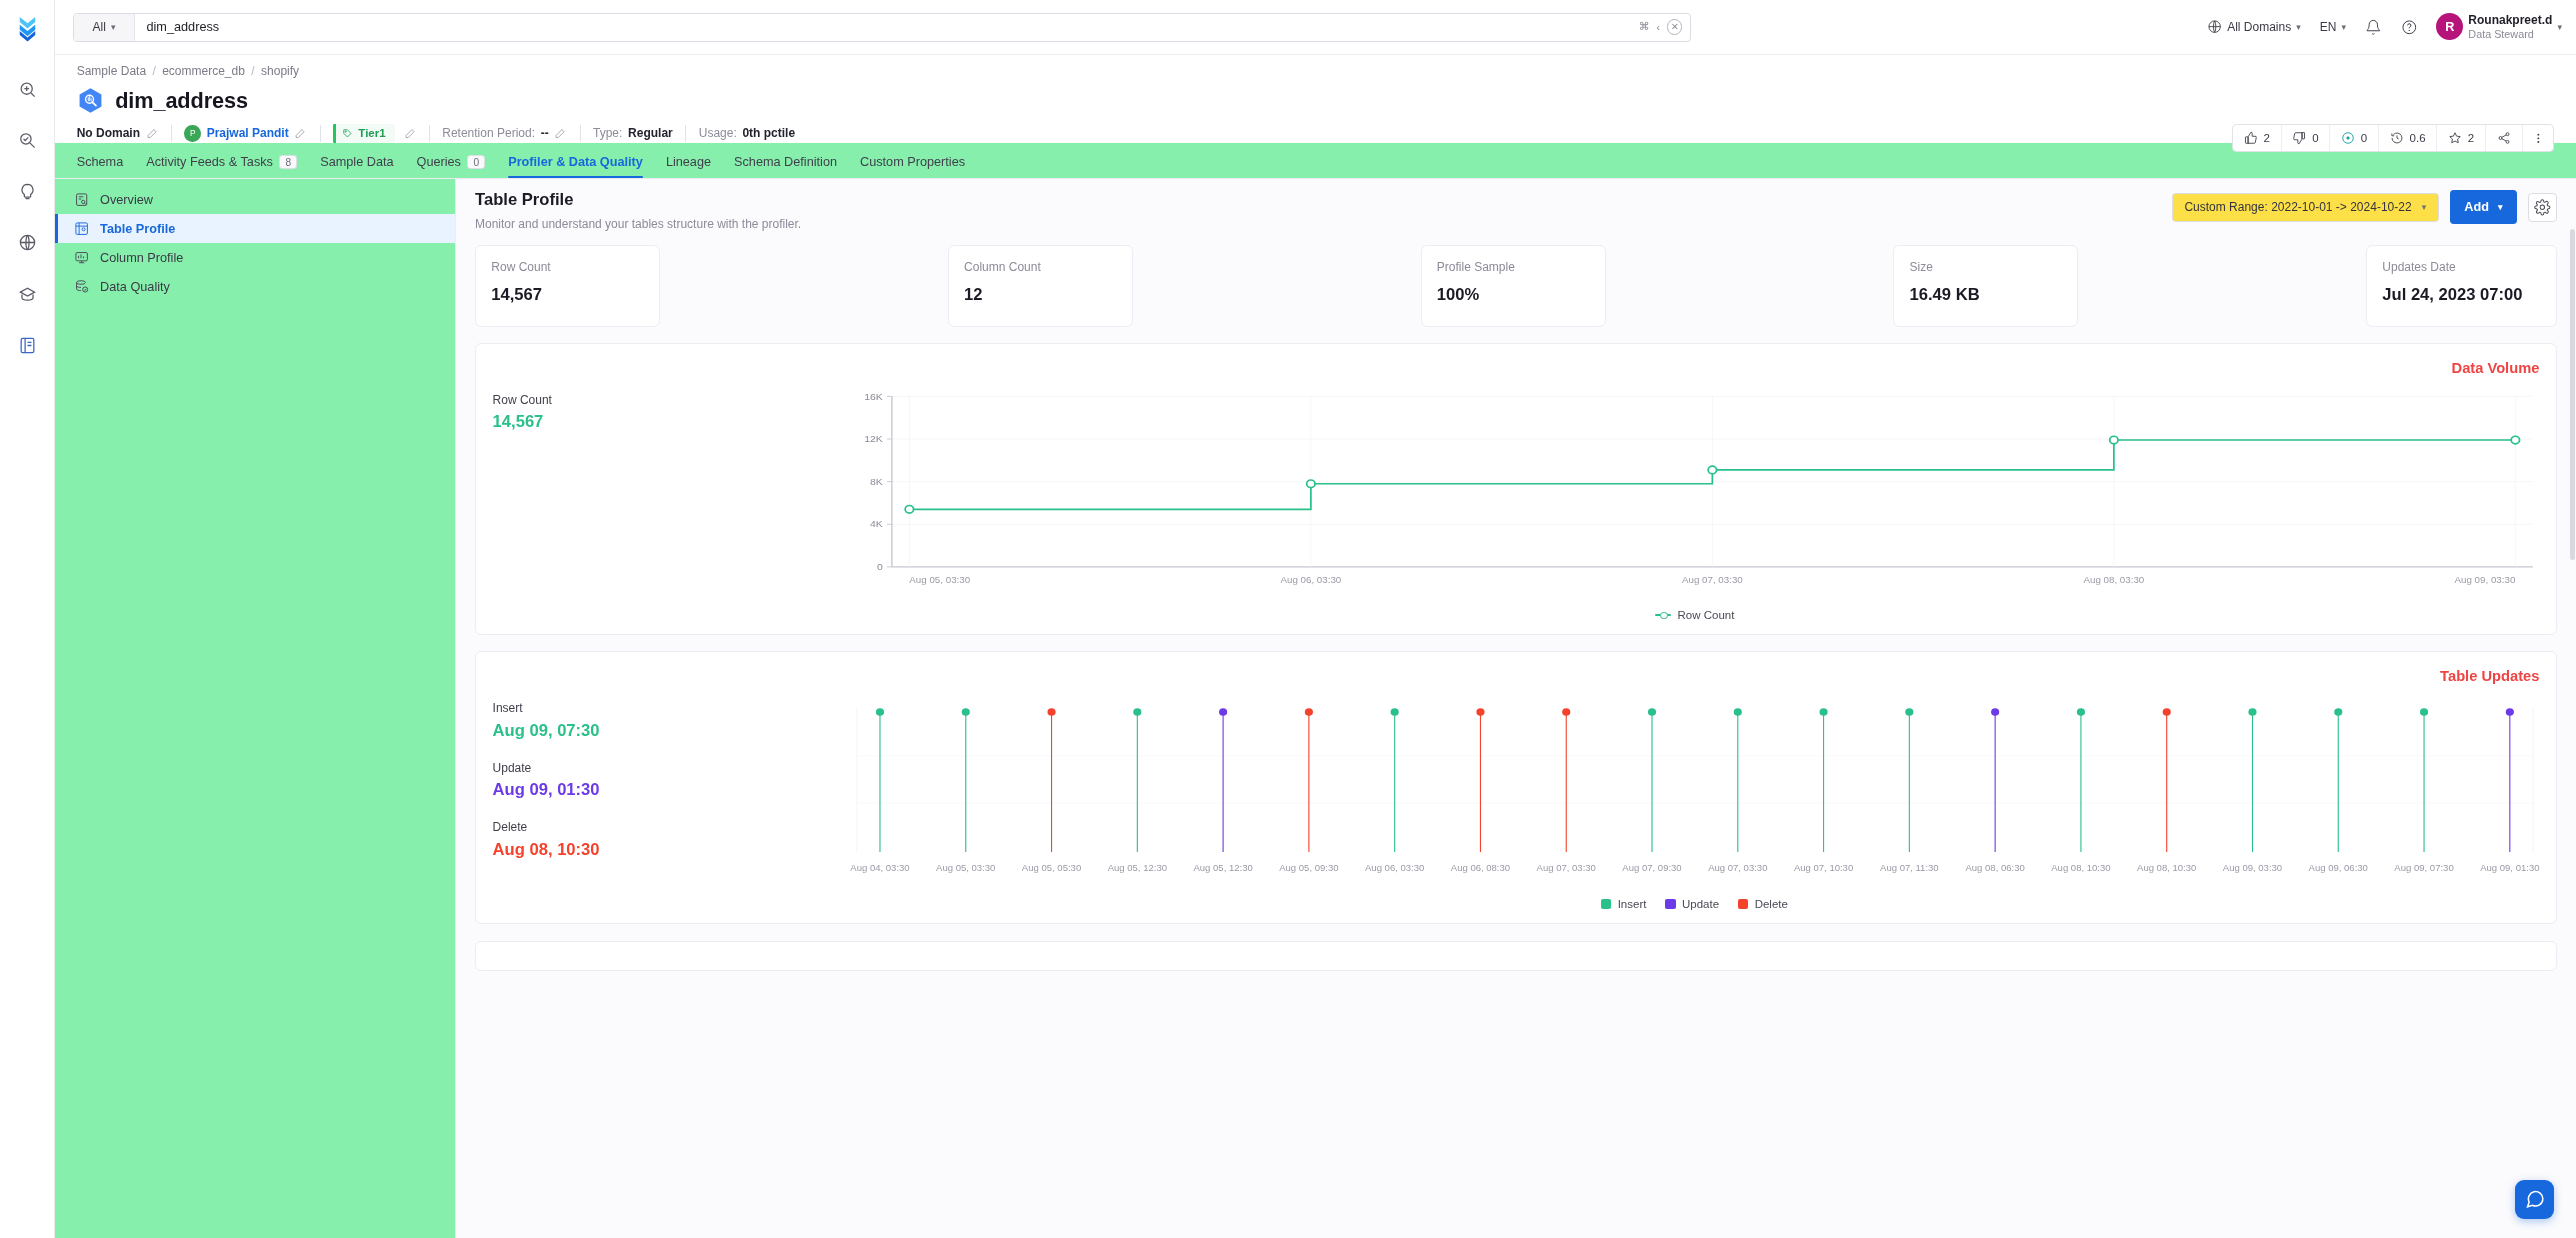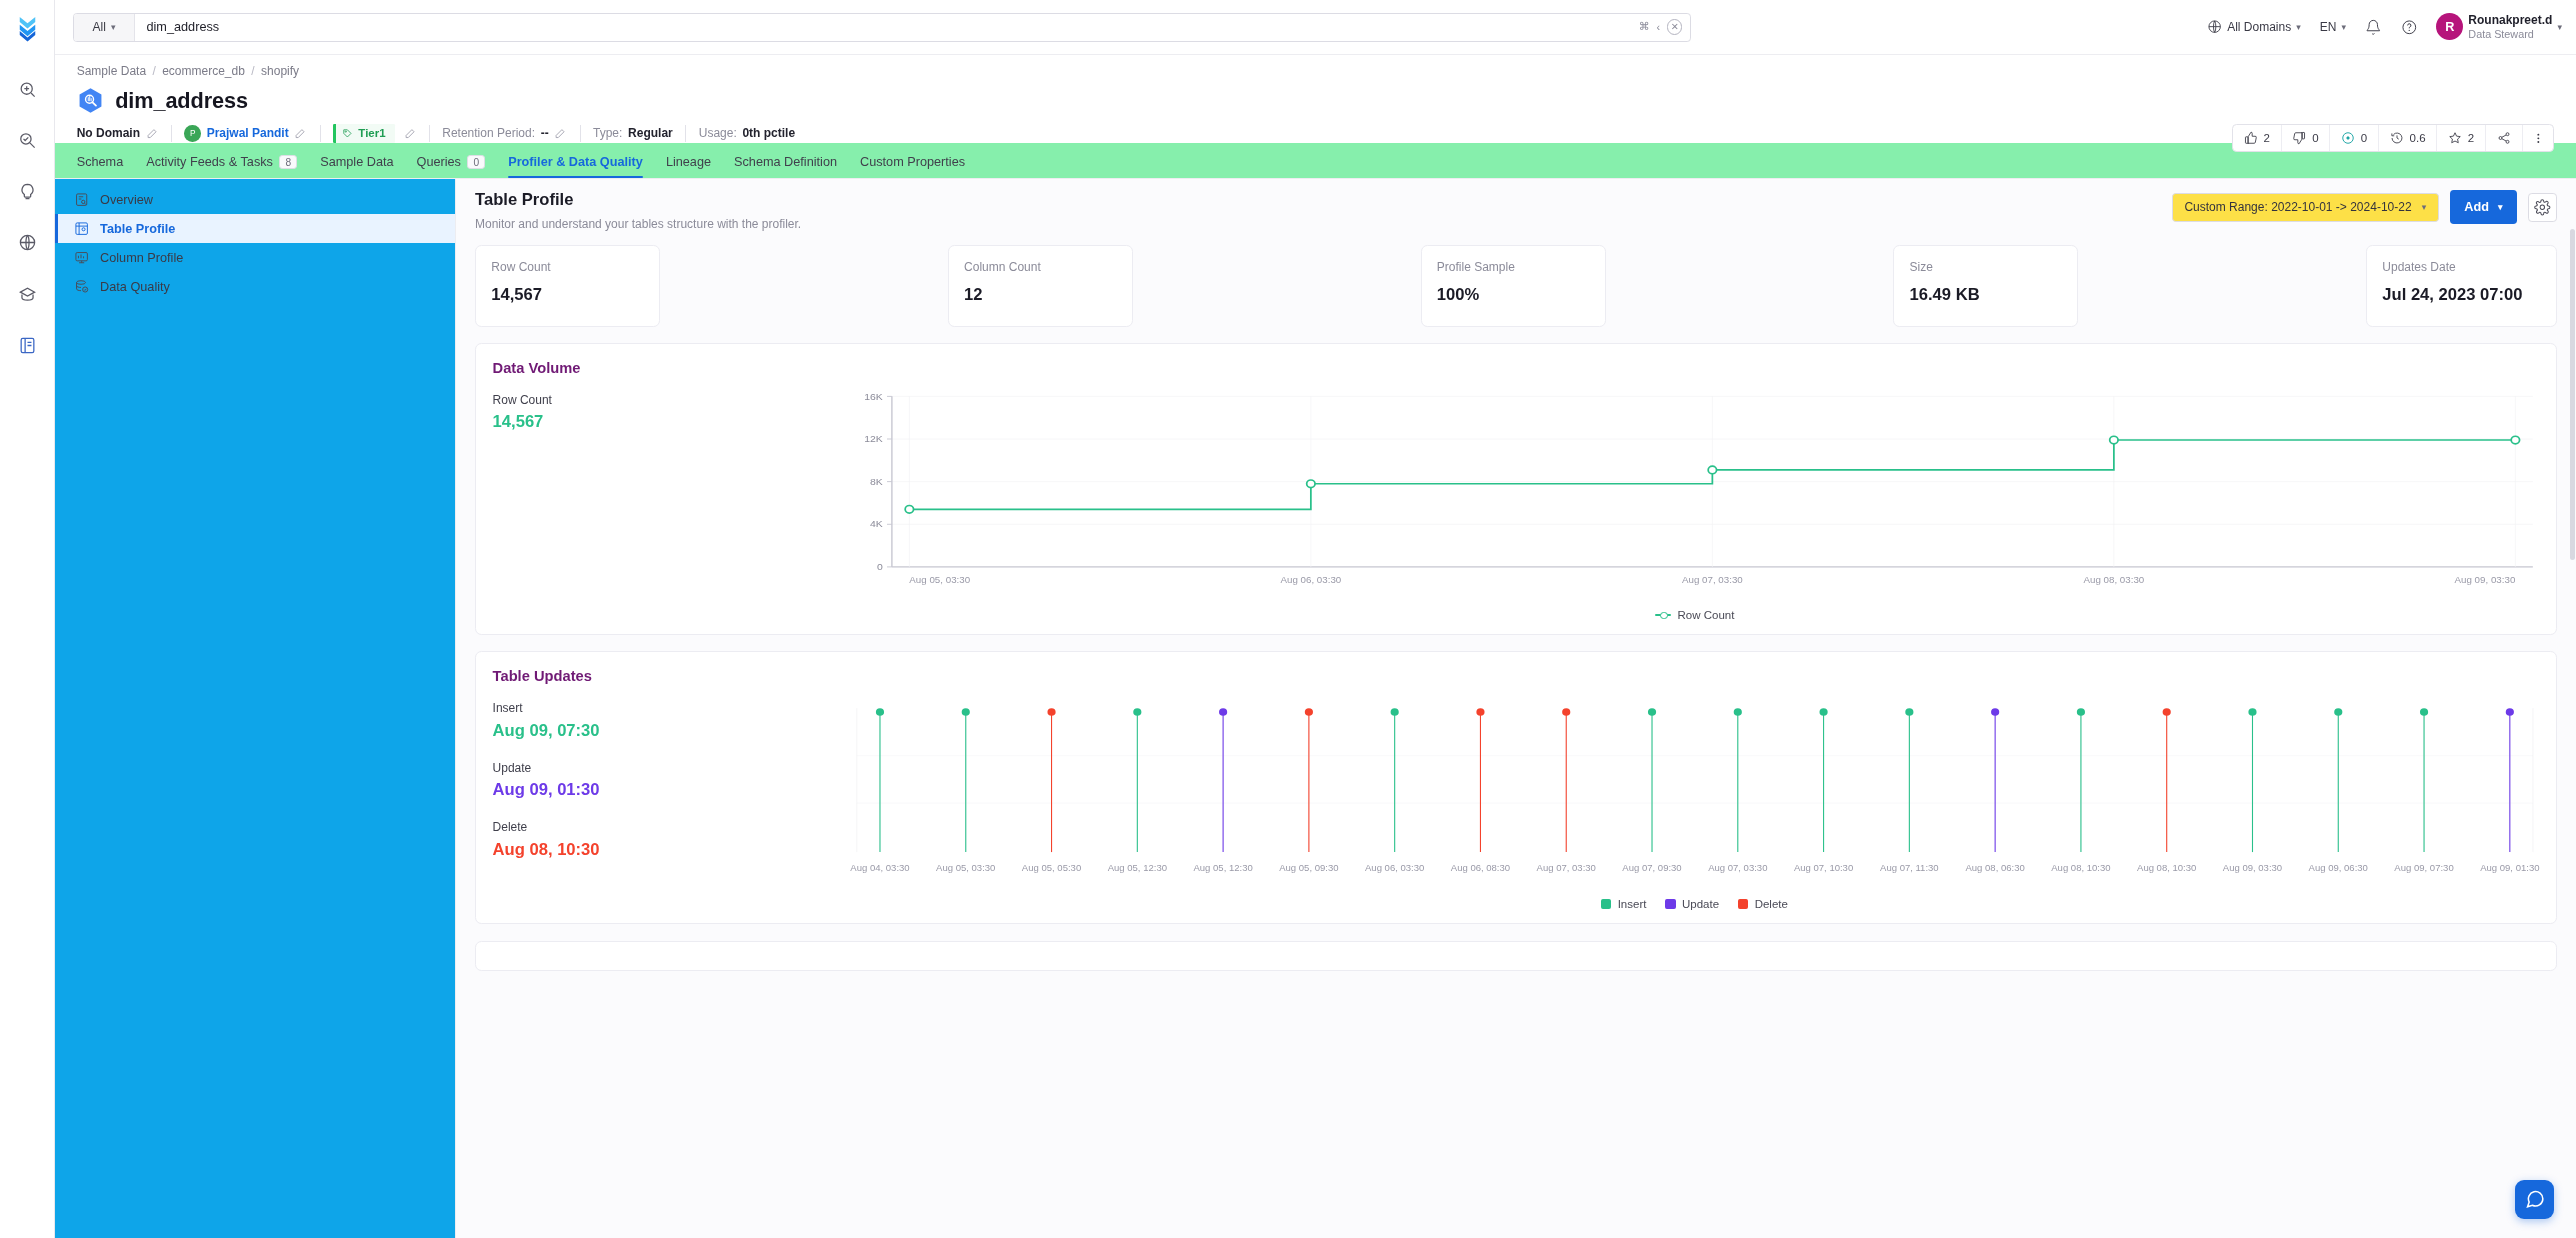--- a/index.html
+++ b/index.html
@@ -117,21 +117,21 @@
   .tab.active::after {
     content:''; position: absolute; left: 0; right: 0; bottom: -0.6px; height: 2.5px; background: #1668dc; border-radius: 1.3px;
   }
   .tab-count {
     font-size: 10.2px; color: #6c6c7a; border: 0.6px solid #dedee6; border-radius: 3.2px;
     padding: 0.6px 5.1px; background: #fafafc;
   }
 
   
   .body { flex: 1 1 auto; display: flex; min-height: 0; background:#fff; }
-  .lnav { width: 401px; flex: 0 0 401px; border-right: 0.6px solid #ededf1; padding-top: 6.4px; background:#0ea5e9; }
+  .lnav { width: 401px; flex: 0 0 401px; border-right: 0.6px solid #ededf1; padding-top: 6.4px; background:#86efac; }
   .lnav-item {
     display: flex; align-items: center; gap: 10.2px; height: 29px;
     padding-left: 15.3px; font-size: 12.7px; color: #3a3a46; border-left: 3.2px solid transparent;
   }
   .lnav-item.active { background: #e9f3ff; color: #1668dc; font-weight: bold; border-left-color: #1668dc; }
   .lnav-icon { width: 16.6px; height: 16.6px; display:flex; align-items:center; justify-content:center; }
 
   .content { flex: 1 1 auto; padding: 11.5px 19px 0 19px; background: #fbfbfd; min-width:0; overflow:hidden; }
 
   .content-head { display: flex; align-items: flex-start; }
@@ -156,21 +156,21 @@
   .metrics { display: flex; gap: 0; margin-top: 14px; justify-content: space-between; }
   .metric {
     width: 185px; height: 82px; background:#fff; border: 0.6px solid #ececf2; border-radius: 6.4px;
     padding: 14px 15.3px; display:flex; flex-direction: column; gap: 11.5px;
   }
   .metric-label { font-size: 12px; color: #8b8b99; }
   .metric-value { font-size: 16.6px; font-weight: bold; color: #1b1b26; }
 
   
   .panel { background:#fff; border:0.6px solid #ececf2; border-radius: 6.4px; margin-top: 16.6px; padding: 15.3px 16.6px 12.7px 16.6px; }
-  .panel-title { font-size: 14.7px; font-weight: bold; color: #701a75; }
+  .panel-title { font-size: 14.7px; font-weight: bold; color: #ef4444; text-align: right; }
   .panel-body { display: flex; margin-top: 14px; }
   .panel-side { width: 357px; flex: 0 0 357px; padding-top: 3.8px; }
   .side-block { margin-bottom: 20.4px; }
   .side-label { font-size: 12px; color: #3f3f4b; }
   .side-value { font-size: 16.6px; font-weight: bold; margin-top: 5.1px; }
   .v-green { color: #29c08a; }
   .v-purple { color: #6d3ae8; }
   .v-red { color: #f4422c; }
   .chart-area { flex: 1 1 auto; min-width: 0; }
 

